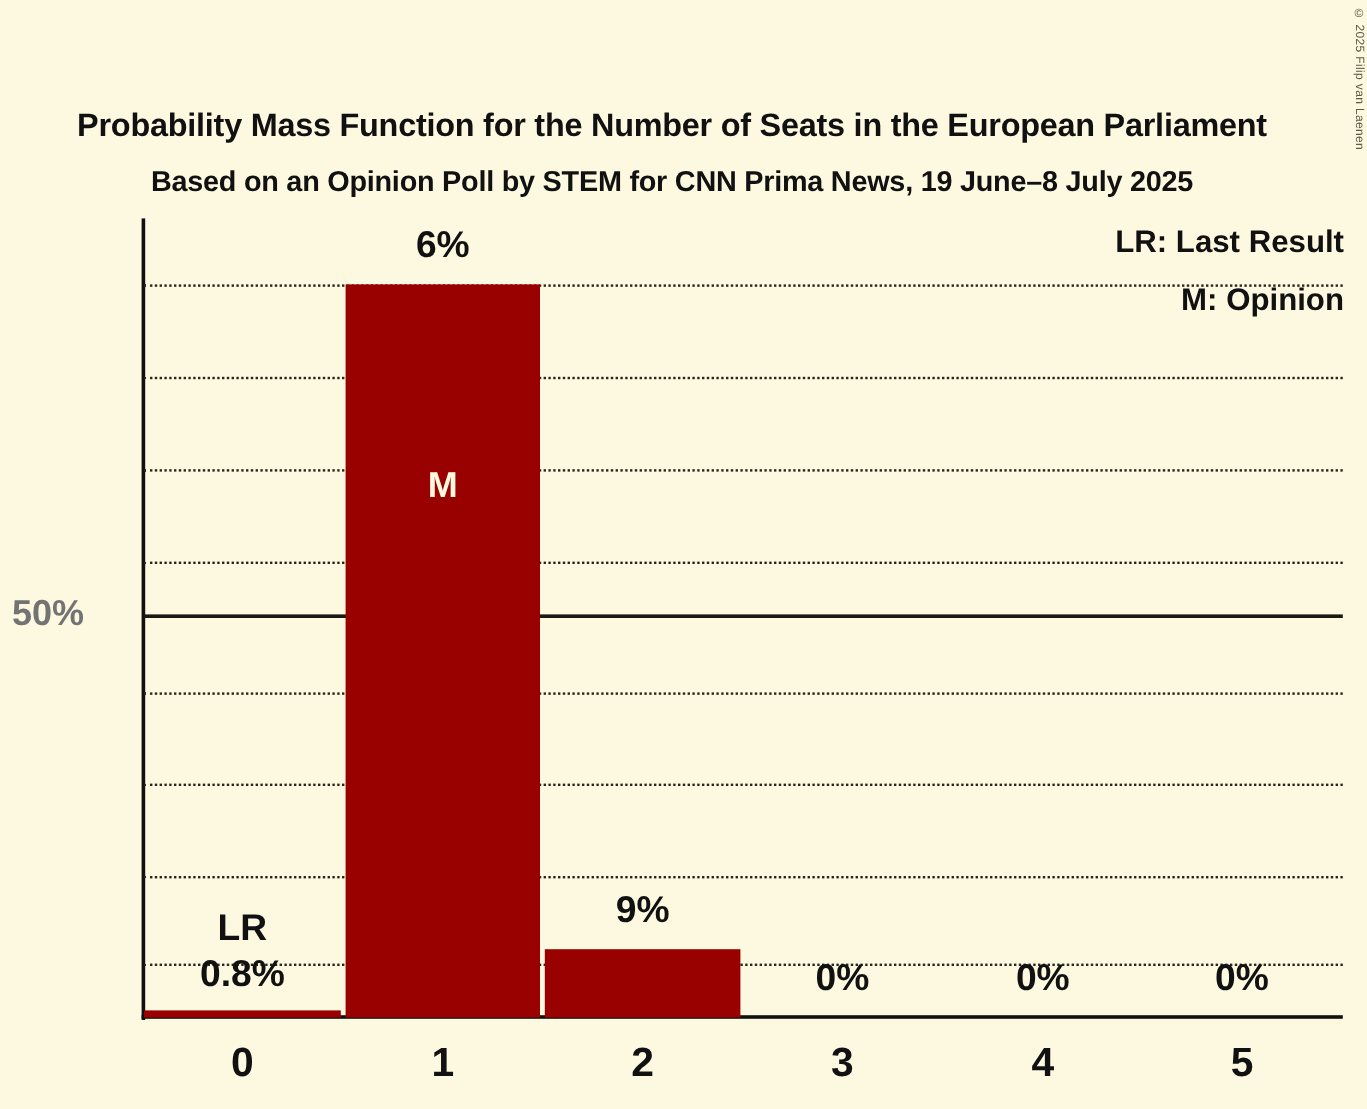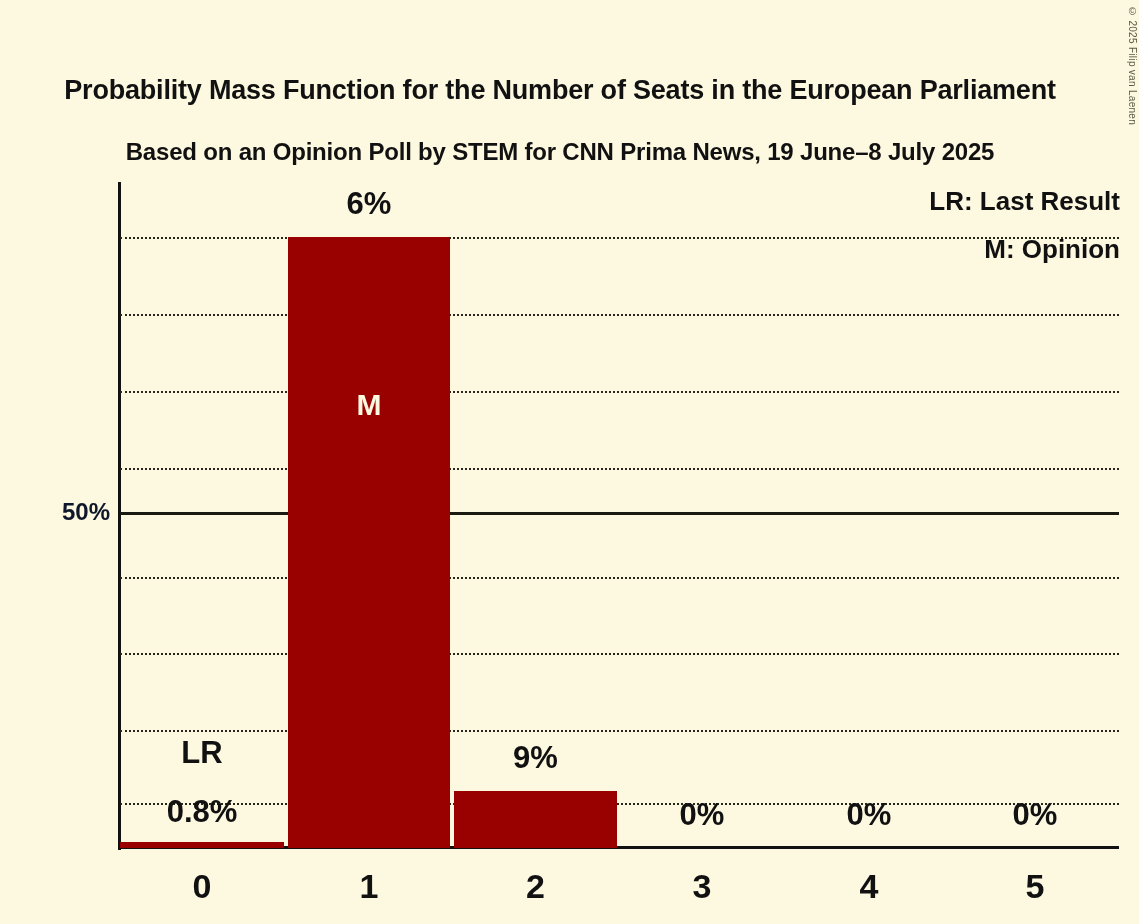--- a/index.html
+++ b/index.html
@@ -31,21 +31,21 @@
     font-weight: bold;
     color: #111111;
     letter-spacing: -0.2px;
   }
   #chart-title {
     top: 22px;
     font-size: 41px;
     line-height: 48px;
   }
   #chart-subtitle {
-    top: 74px;
+    top: 88px;
     font-size: 27px;
     line-height: 32px;
   }
   #chart-subsubtitle {
     top: 136px;
     font-size: 24px;
     line-height: 32px;
   }
 
   
@@ -96,24 +96,24 @@
   }
   .gridline.major {
     border-top: 3px solid #1a1a12;
   }
 
   
   .y-tick-label {
     position: absolute;
     right: 1029px;
     width: 100px;
-    text-align: right;
-    font-size: 24px;
-    font-weight: bold;
-    color: #0f172a;
+    text-align: left;
+    font-size: 30px;
+    font-weight: bold;
+    color: #737373;
     line-height: 30px;
   }
 
   
   .bar {
     position: absolute;
     background: #990000;
     bottom: 0;
   }
   .bar-median-label {
@@ -198,21 +198,21 @@
     <div class="bar" style="left:168px; width:162px; height:611px;">
       <div class="bar-median-label" style="top:153px;">M</div>
     </div>
 
     <div class="bar" style="left:334px; width:163px; height:57px;"></div>
 
     <div class="bar" style="left:500px; width:164px; height:0px;"></div>
     <div class="bar" style="left:667px; width:164px; height:0px;"></div>
     <div class="bar" style="left:833px; width:164px; height:0px;"></div>
 
-    <div class="bar-lr-label" style="left:0px; width:164px; top:554px;">LR</div>
+    <div class="bar-lr-label" style="left:0px; width:164px; top:574px;">LR</div>
 
     <div class="bar-value-label" style="left:0px;   width:164px; top:613px;">0.8%</div>
     <div class="bar-value-label" style="left:168px; width:162px; top:5px;">6%</div>
     <div class="bar-value-label" style="left:334px; width:163px; top:559px;">9%</div>
     <div class="bar-value-label" style="left:500px; width:164px; top:616px;">0%</div>
     <div class="bar-value-label" style="left:667px; width:164px; top:616px;">0%</div>
     <div class="bar-value-label" style="left:833px; width:164px; top:616px;">0%</div>
   </div>
 
   <div class="y-tick-label" style="top:497px;">50%</div>

